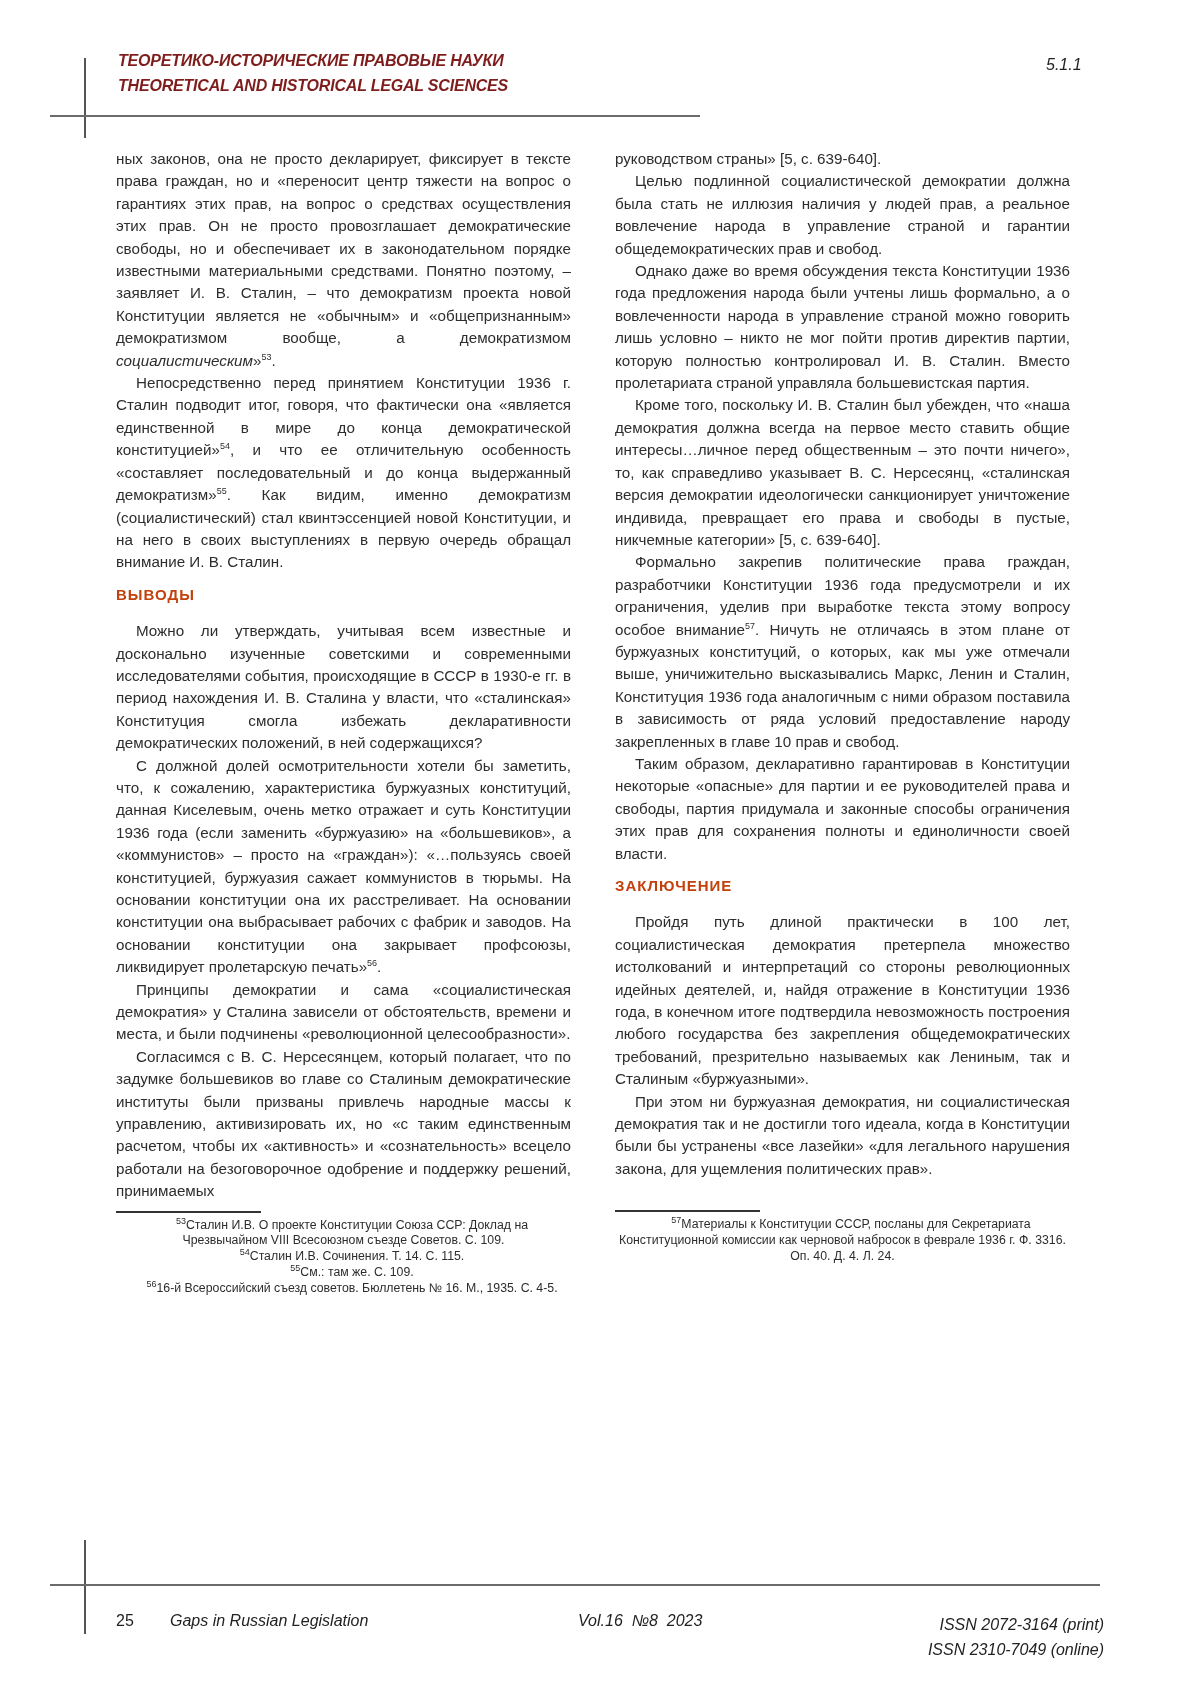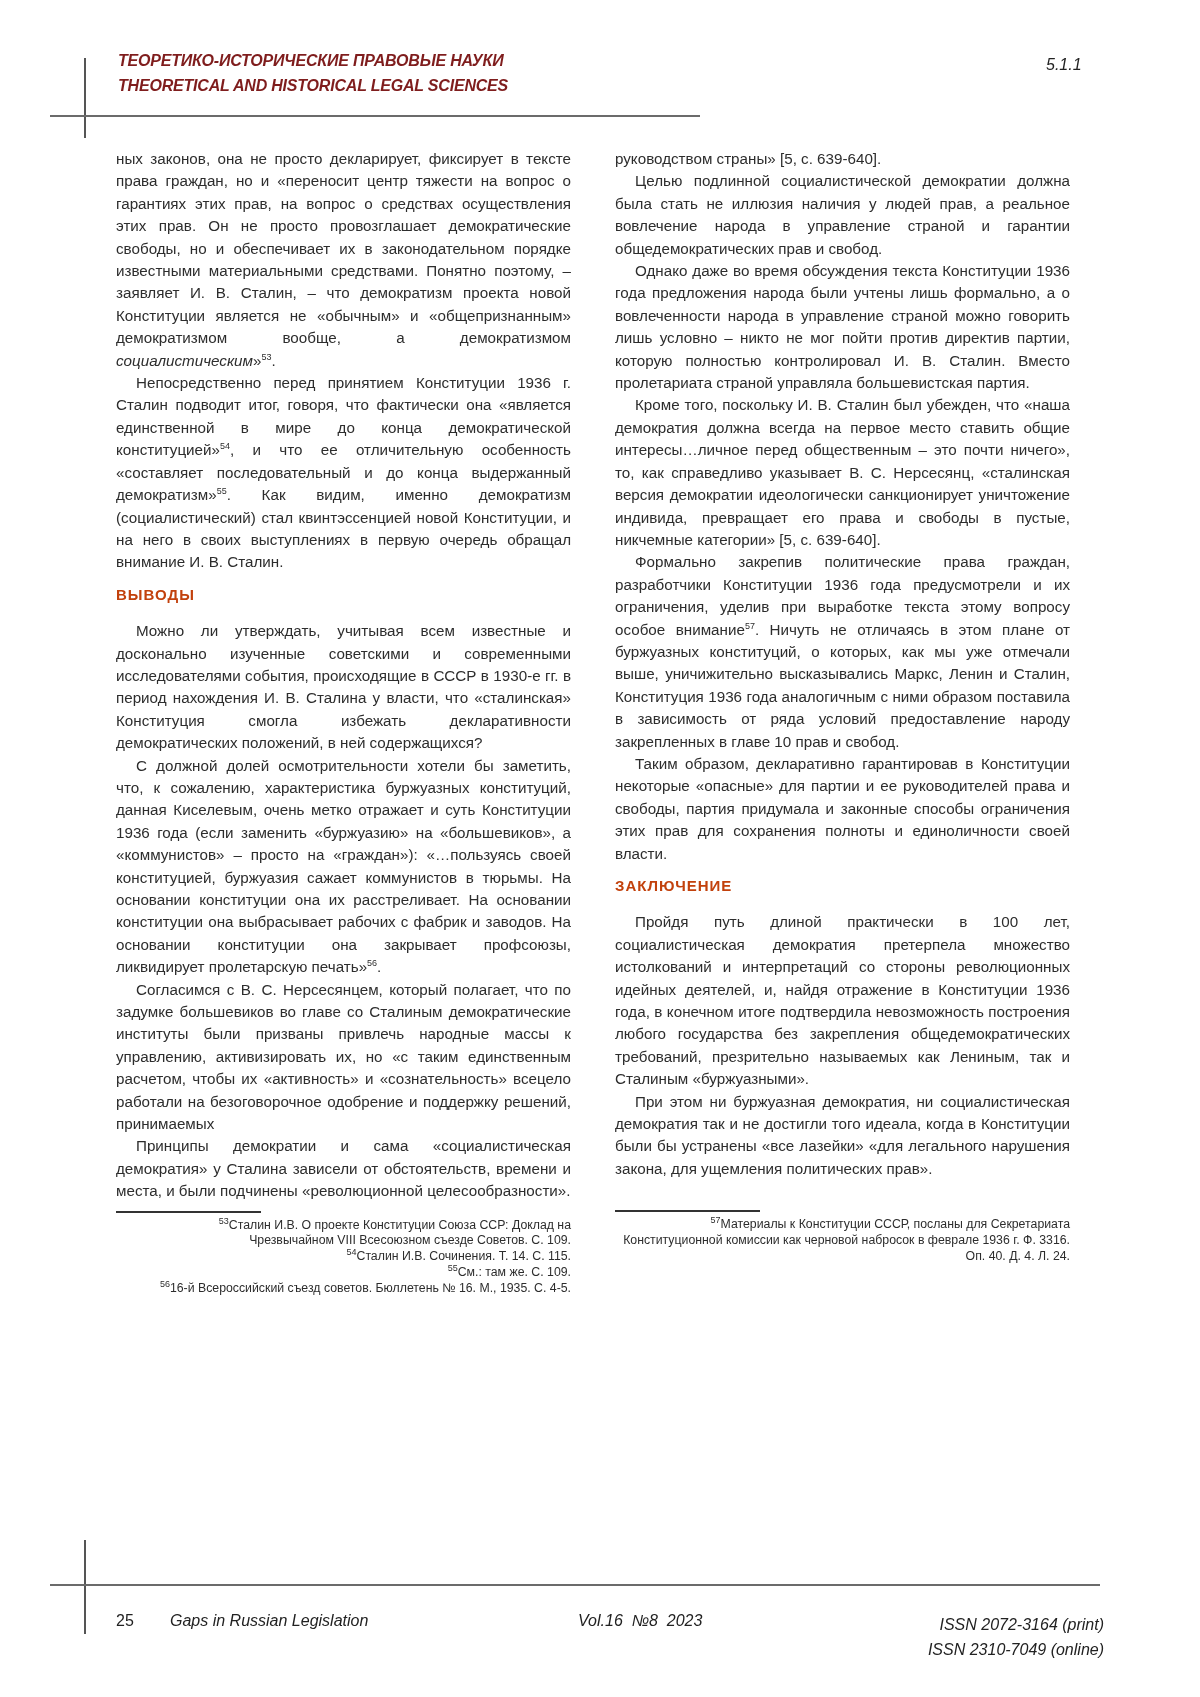--- a/index.html
+++ b/index.html
@@ -16,21 +16,21 @@
   .col.left { left: 116px; }
   .col.right { left: 615px; }
   .col p { text-align: justify; text-indent: 20px; hyphens: manual; }
   .col p.noindent { text-indent: 0; }
   .col h2 { font-weight: bold; font-size: 15px; letter-spacing: 1px; margin: 10px 0 14px 0; color: #c2410c; }
   sup { font-size: 9px; line-height: 0; vertical-align: super; }
   em { font-style: italic; }
 
   .footnote-rule { width: 145px; height: 2px; background: #333; margin: 8px 0 5px 0; }
   .footnotes { font-size: 12.3px; line-height: 15.8px; color: #2d2d2d; }
-  .footnotes .fn { text-indent: 17px; text-align: right; }
+  .footnotes .fn { text-indent: 17px; text-align: center; }
 
   .footer { position: absolute; top: 1612px; font-style: italic; font-size: 16px; color: #222; }
   .footer-page { left: 116px; font-style: normal; }
   .footer-journal { left: 170px; }
   .footer-vol { left: 578px; }
   .footer-issn { right: 96px; text-align: right; line-height: 25px; }
 </style>
 </head>
 <body>
 
@@ -44,22 +44,22 @@
   <div>THEORETICAL AND HISTORICAL LEGAL SCIENCES</div>
 </div>
 <div class="header-code">5.1.1</div>
 
 <div class="col left">
   <p class="noindent"><span>ных законов, она не просто декларирует, фиксирует в тексте права граждан, но и «переносит центр тяжести на вопрос о гарантиях этих прав, на вопрос о средствах осуществления этих прав. Он не просто провозглашает демократические свободы, но и обеспечивает их в законодательном порядке известными материальными средствами. Понятно поэтому, – заявляет И. В. Сталин, – что демократизм проекта новой Конституции является не «обычным» и «общепризнанным» демократизмом вообще, а демократизмом </span><em>социалистическим</em><span>»</span><sup>53</sup>.</p>
   <p><span>Непосредственно перед принятием Конституции 1936 г. Сталин подводит итог, говоря, что фактически она «является единственной в мире до конца демократической конституцией»</span><sup>54</sup><span>, и что ее отличительную особенность «составляет последовательный и до конца выдержанный демократизм»</span><sup>55</sup><span>. Как видим, именно демократизм (социалистический) стал квинтэссенцией новой Конституции, и на него в своих выступлениях в первую очередь обращал внимание И. В. Сталин.</span></p>
   <h2>ВЫВОДЫ</h2>
   <p>Можно ли утверждать, учитывая всем известные и досконально изученные советскими и современными исследователями события, происходящие в СССР в 1930-е гг. в период нахождения И. В. Сталина у власти, что «сталинская» Конституция смогла избежать декларативности демократических положений, в ней содержащихся?</p>
   <p><span>С должной долей осмотрительности хотели бы заметить, что, к сожалению, характеристика буржуазных конституций, данная Киселевым, очень метко отражает и суть Конституции 1936 года (если заменить «буржуазию» на «большевиков», а «коммунистов» – просто на «граждан»): «…пользуясь своей конституцией, буржуазия сажает коммунистов в тюрьмы. На основании конституции она их расстреливает. На основании конституции она выбрасывает рабочих с фабрик и заводов. На основании конституции она закрывает профсоюзы, ликвидирует пролетарскую печать»</span><sup>56</sup><span>.</span></p>
+  <p>Принципы демократии и сама «социалистическая демократия» у Сталина зависели от обстоятельств, времени и места, и были подчинены «революционной целесообразности».</p>
   <p>Согласимся с В. С. Нерсесянцем, который полагает, что по задумке большевиков во главе со Сталиным демократические институты были призваны привлечь народные массы к управлению, активизировать их, но «с таким единственным расчетом, чтобы их «активность» и «сознательность» всецело работали на безоговорочное одобрение и поддержку решений, принимаемых</p>
-  <p>Принципы демократии и сама «социалистическая демократия» у Сталина зависели от обстоятельств, времени и места, и были подчинены «революционной целесообразности».</p>
   <div class="footnote-rule"></div>
   <div class="footnotes">
     <div class="fn"><sup>53</sup><span>Сталин И.В. О проекте Конституции Союза ССР: Доклад на Чрезвычайном VIII Всесоюзном съезде Советов. С. 109.</span></div>
     <div class="fn"><sup>54</sup><span>Сталин И.В. Сочинения. Т. 14. С. 115.</span></div>
     <div class="fn"><sup>55</sup><span>См.: там же. С. 109.</span></div>
     <div class="fn"><sup>56</sup><span>16-й Всероссийский съезд советов. Бюллетень № 16. М., 1935. С. 4-5.</span></div>
   </div>
 </div>
 
 <div class="col right">

